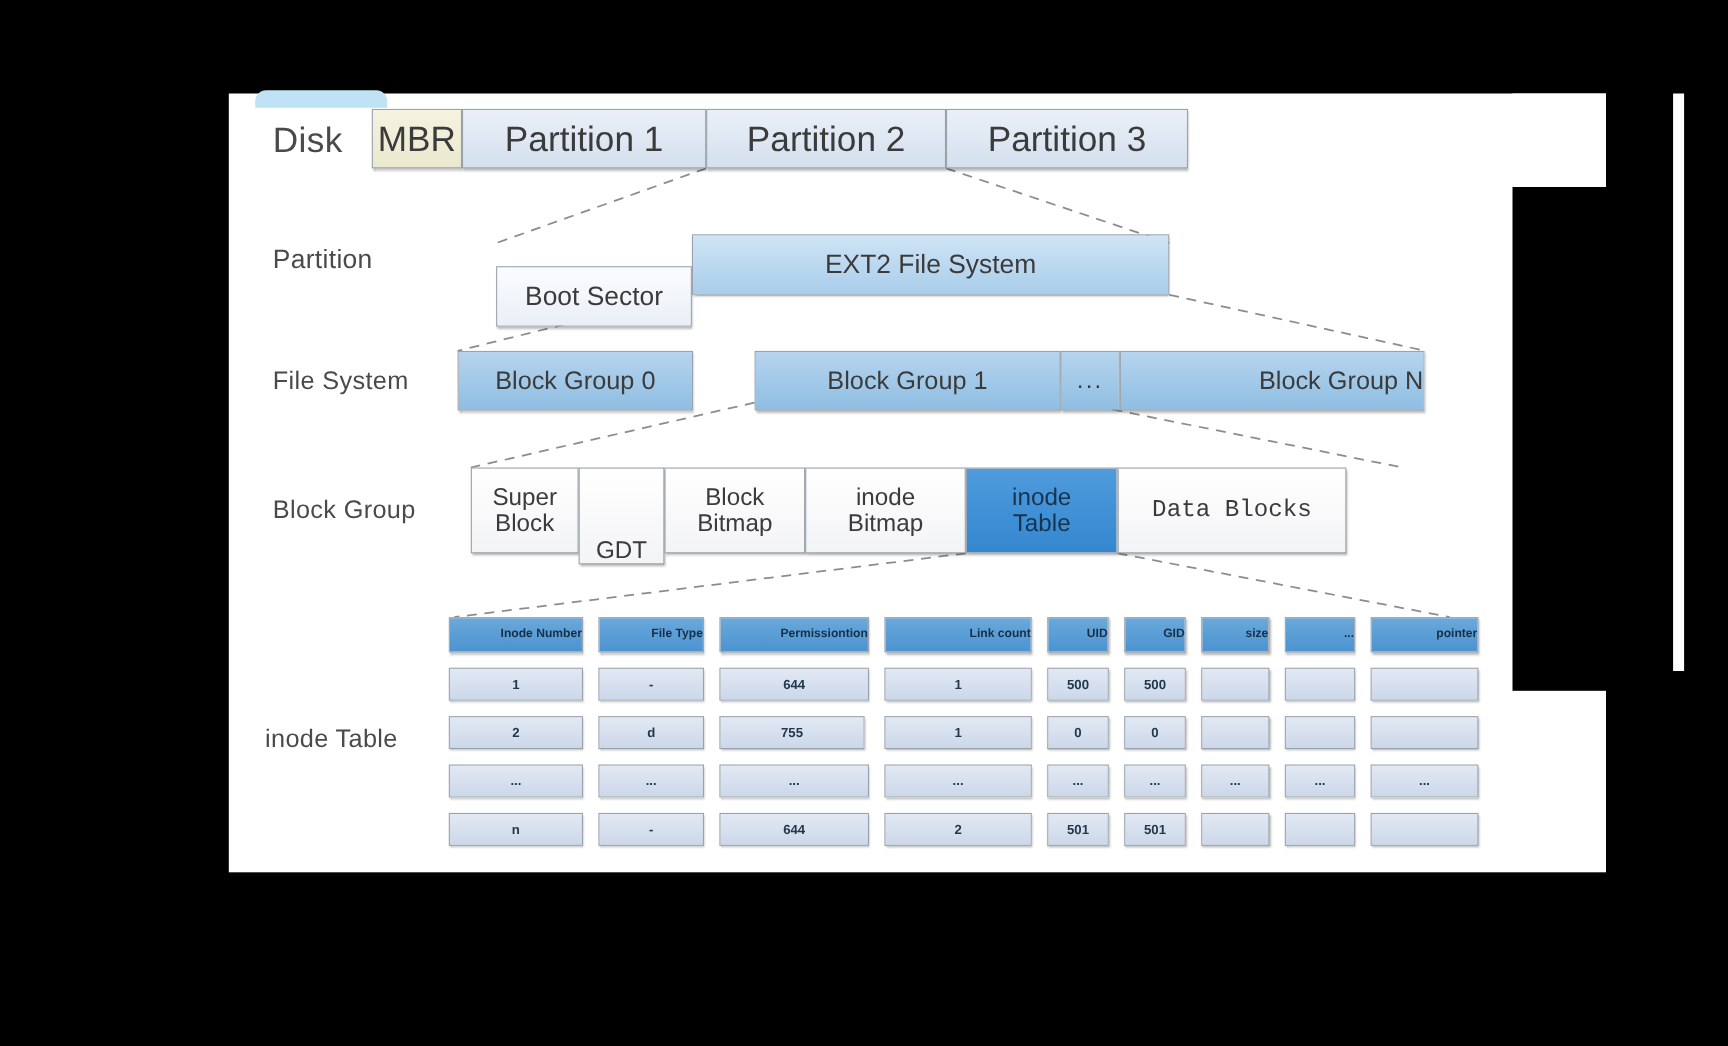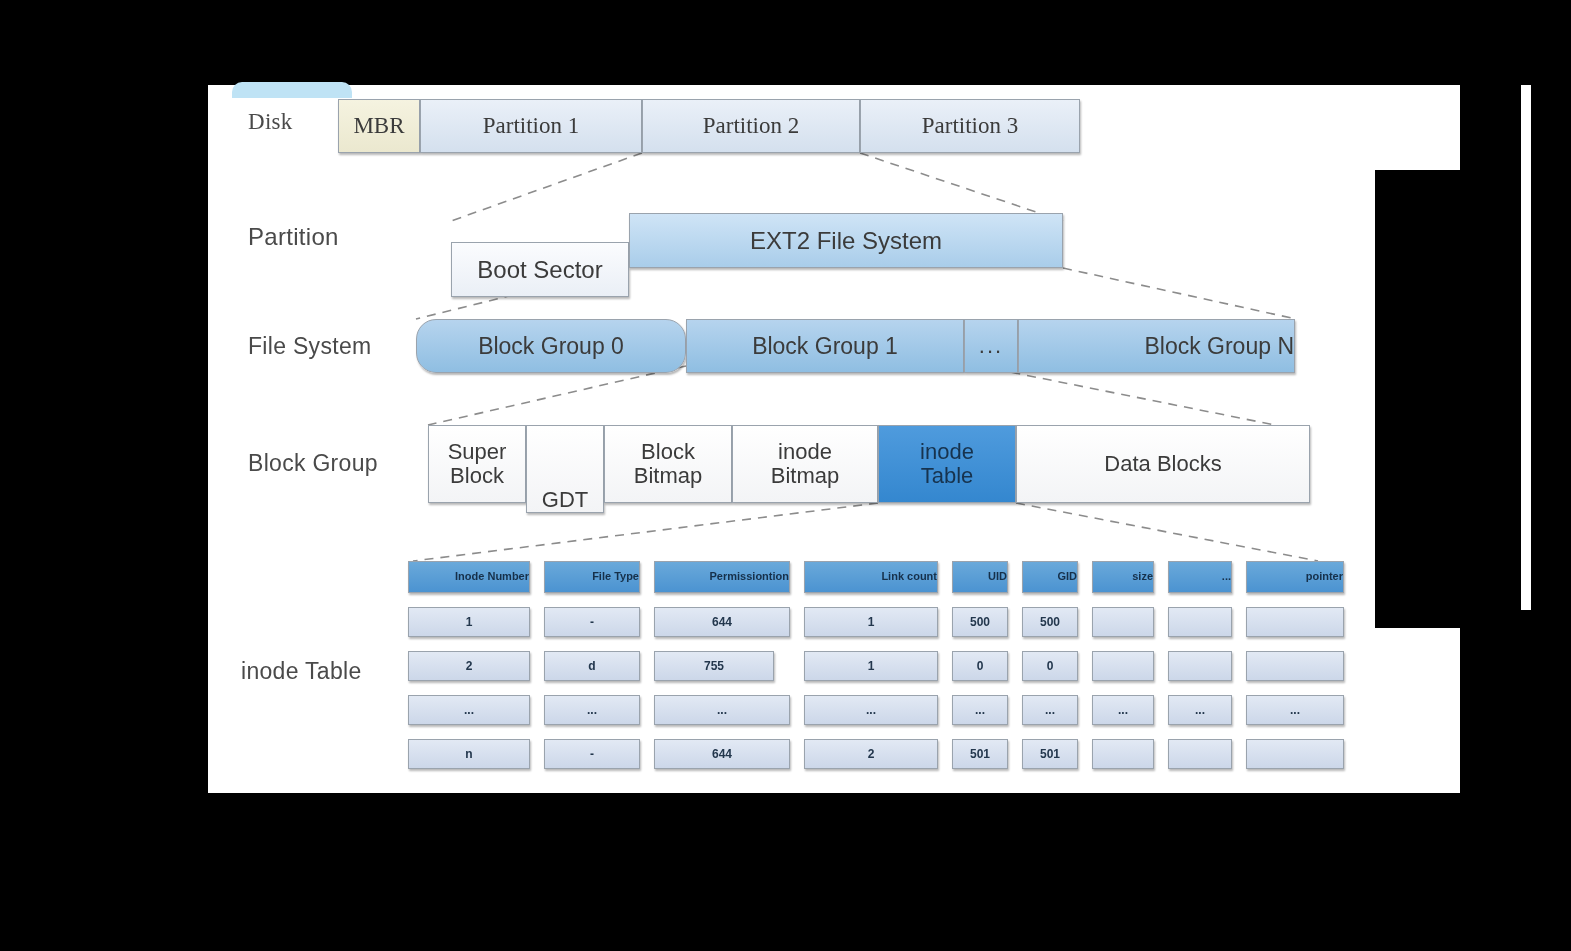--- a/index.html
+++ b/index.html
@@ -29,21 +29,21 @@
   .t-part{background:linear-gradient(180deg,#eaf0f8 0%,#d4e0ee 100%);}
   .t-boot{background:linear-gradient(180deg,#fbfcfe 0%,#eaeff6 100%);margin-top:29px;}
   .t-ext2{background:linear-gradient(180deg,#cfe4f6 0%,#a9cdea 100%);}
   .t-bg  {background:linear-gradient(180deg,#b6d4ee 0%,#8fbee2 100%);}
   .t-white{background:linear-gradient(180deg,#ffffff 0%,#f3f4f6 100%);}
   .t-hl  {background:linear-gradient(180deg,#4f9bdd 0%,#3487cf 100%);color:#17334e;}
   .t-hdr {background:linear-gradient(180deg,#6aa9da 0%,#4b93d1 100%);color:#16304a;justify-content:flex-end;}
   .t-cell{background:linear-gradient(180deg,#e2e9f4 0%,#ccd7e9 100%);color:#23374d;}
 
   
-  .fs-disk{font-size:23px;font-family:Liberation Serif, serif;}
+  .fs-disk{font-size:32px;}
   .fs-part{font-size:24px;}
   .fs-fs{font-size:23px;}
   .fs-bgsmall{font-size:22px;}
   .fs-dots{font-size:22px;letter-spacing:2px;}
   .fs-hdr{font-size:11px;font-weight:bold;}
   .fs-cell{font-size:12px;font-weight:bold;}
 
   
   .connectors{position:absolute;left:0;top:0;width:1252px;height:708px;pointer-events:none;}
 
@@ -98,21 +98,21 @@
 
   <div class="blk t-boot fs-part" style="left:243px;top:128px;width:178px;height:55px;">
     <span>Boot Sector</span>
     </div>
   <div class="blk t-ext2 fs-part" style="left:421px;top:128px;width:434px;height:55px;">
     <span>EXT2 File System</span>
     </div>
 
   <div class="row-label fs-fs" style="left:40px;top:248px;">File System</div>
 
-  <div class="blk t-bg fs-fs" style="left:208px;top:234px;width:270px;height:54px;border-radius:20px;">
+  <div class="blk t-bg fs-fs" style="left:208px;top:234px;width:214px;height:54px;">
     <span>Block Group 0</span>
     </div>
   <div class="blk t-bg fs-fs" style="left:478px;top:234px;width:278px;height:54px;">
     <span>Block Group 1</span>
     </div>
   <div class="blk t-bg fs-dots" style="left:756px;top:234px;width:54px;height:54px;">
     <span>...</span>
     </div>
   <div class="blk t-bg fs-fs" style="left:810px;top:234px;width:277px;height:54px;justify-content:flex-end;">
     <span>Block Group N</span>
@@ -137,21 +137,21 @@
   <div class="blk t-white fs-bgsmall" style="left:524px;top:340px;width:146px;height:78px;flex-direction:column;">
     <span>inode</span>
     <span>Bitmap</span>
     </div>
 
   <div class="blk t-hl fs-bgsmall" style="left:670px;top:340px;width:138px;height:78px;flex-direction:column;">
     <span>inode</span>
     <span>Table</span>
     </div>
 
-  <div class="blk t-white fs-bgsmall" style="left:808px;top:340px;width:294px;height:78px;">
+  <div class="blk t-white fs-bgsmall" style="left:808px;top:340px;width:208px;height:78px;font-family:Liberation Mono, monospace;">
     <span>Data Blocks</span>
     </div>
 
   <div class="row-label fs-fs" style="left:33px;top:573px;">inode Table</div>
 
   <div id="inode-table" style="position:absolute;left:200px;top:476px;">
       <div class="blk t-hdr fs-hdr" style="left: 0px; top: 0px; width: 122px; height: 32px;">
         <span>Inode Number</span>
       </div>
       <div class="blk t-hdr fs-hdr" style="left: 136px; top: 0px; width: 96px; height: 32px;">
@@ -204,21 +204,21 @@
       </div>
       <div class="blk t-cell fs-cell" style="left: 838px; top: 46px; width: 98px; height: 30px;">
         <span></span>
       </div>
       <div class="blk t-cell fs-cell" style="left: 0px; top: 90px; width: 122px; height: 30px;">
         <span>2</span>
       </div>
       <div class="blk t-cell fs-cell" style="left: 136px; top: 90px; width: 96px; height: 30px;">
         <span>d</span>
       </div>
-      <div class="blk t-cell fs-cell" style="left: 246px; top: 90px; width: 120px; height: 30px;">
+      <div class="blk t-cell fs-cell" style="left: 246px; top: 90px; width: 132px; height: 30px;">
         <span>755</span>
       </div>
       <div class="blk t-cell fs-cell" style="left: 396px; top: 90px; width: 134px; height: 30px;">
         <span>1</span>
       </div>
       <div class="blk t-cell fs-cell" style="left: 544px; top: 90px; width: 56px; height: 30px;">
         <span>0</span>
       </div>
       <div class="blk t-cell fs-cell" style="left: 614px; top: 90px; width: 56px; height: 30px;">
         <span>0</span>

